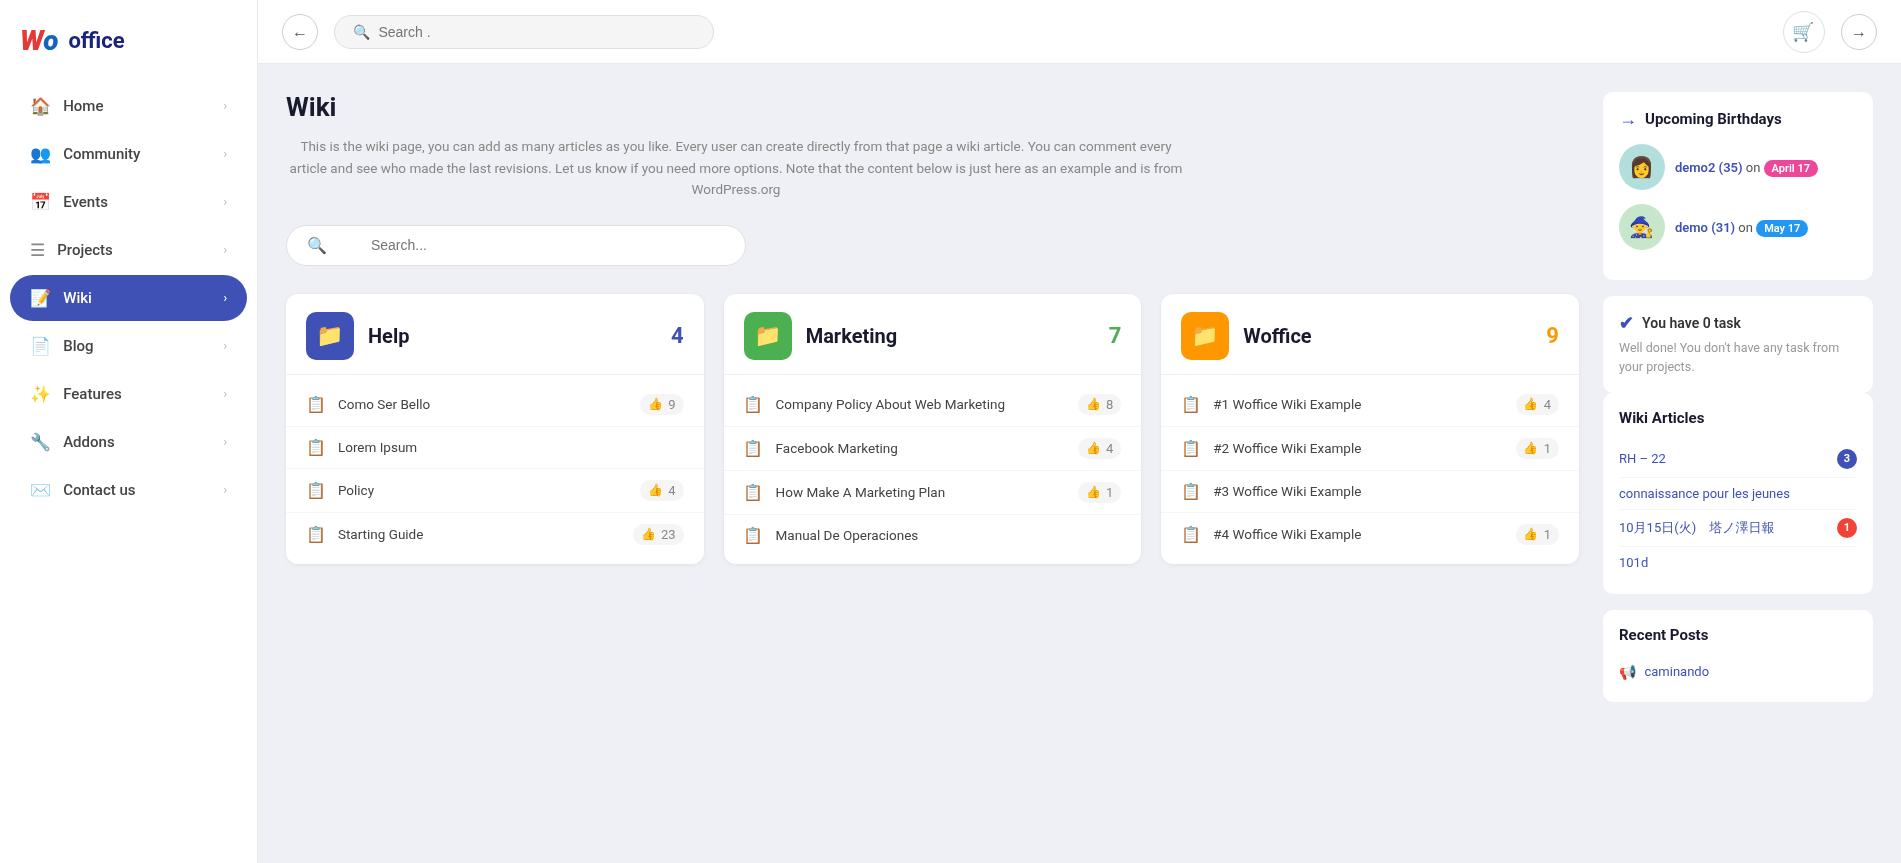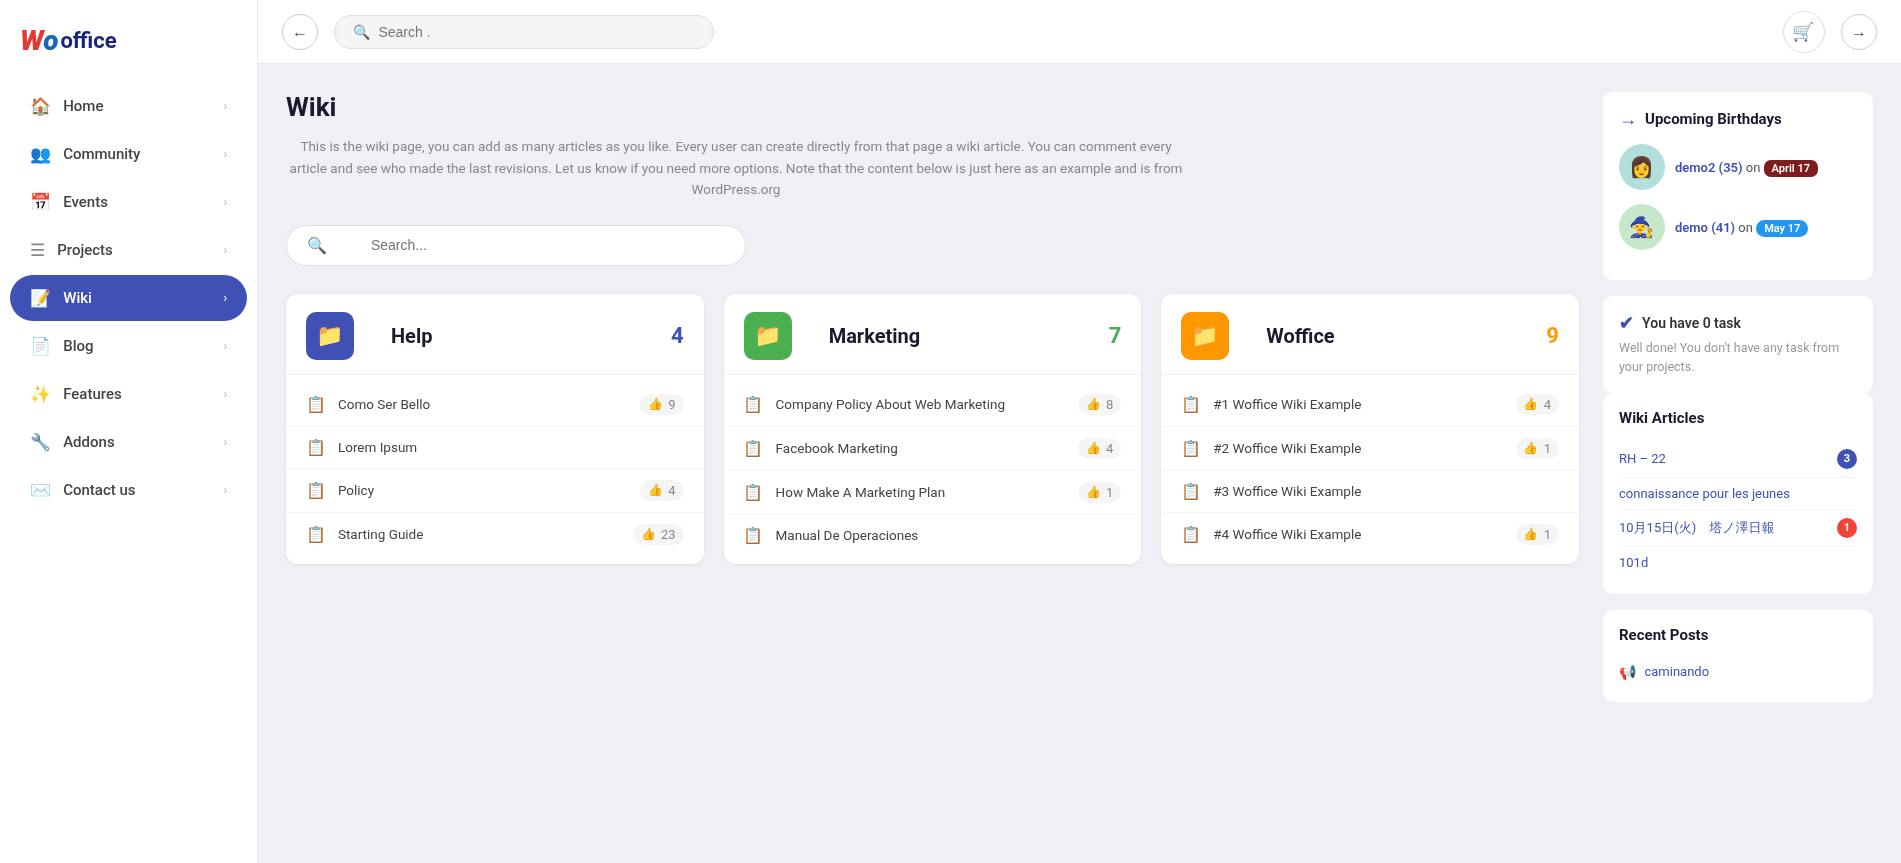--- a/index.html
+++ b/index.html
@@ -26,21 +26,21 @@
       font-size: 28px;
       font-weight: 900;
       color: #e53935;
       font-style: italic;
     }
     .logo-w span.blue { color: #1565c0; }
     .logo-text {
       font-size: 22px;
       font-weight: 700;
       color: #1a237e;
-      margin-left: 2px;
+      margin-left: 10px;
     }
     .sidebar-nav { flex: 1; }
     .sidebar-item {
       display: flex;
       align-items: center;
       justify-content: space-between;
       padding: 13px 20px;
       cursor: pointer;
       color: #444;
       font-size: 15px;
@@ -207,21 +207,20 @@
       color: #fff;
     }
     .card-folder-icon.blue { background: #3f51b5; }
     .card-folder-icon.green { background: #4caf50; }
     .card-folder-icon.orange { background: #ff9800; }
     .card-title {
       font-size: 20px;
       font-weight: 700;
       color: #1a1a2e;
       flex: 1;
-      margin-left: 23px;
     }
     .card-count {
       font-size: 22px;
       font-weight: 700;
     }
     .card-count.blue { color: #3f51b5; }
     .card-count.green { color: #4caf50; }
     .card-count.orange { color: #ff9800; }
 
     .card-items { padding: 8px 0; }
@@ -296,21 +295,21 @@
     .avatar.avatar2 { background: #c8e6c9; }
     .birthday-info { flex: 1; font-size: 13px; color: #555; }
     .birthday-name { color: #3f51b5; font-weight: 600; }
     .birthday-badge {
       font-size: 11px;
       font-weight: 600;
       padding: 2px 8px;
       border-radius: 10px;
       color: #fff;
     }
-    .birthday-badge.pink { background: #7f1d1d; border-radius: 7px; }
+    .birthday-badge.pink { background: #ec4899; }
     .birthday-badge.blue-b { background: #2196f3; }
 
     .task-section { margin-bottom: 0; }
     .task-check {
       display: flex;
       align-items: center;
       gap: 8px;
       font-size: 14px;
       font-weight: 600;
       color: #333;
@@ -585,21 +584,21 @@
         <div class="birthday-item">
     <div class="avatar avatar1">👩</div>
     <div class="birthday-info">
       <span class="birthday-name">demo2 (35)</span> on
       <span class="birthday-badge pink">April 17</span>
     </div>
   </div>
             <div class="birthday-item">
     <div class="avatar avatar2">🧙</div>
     <div class="birthday-info">
-      <span class="birthday-name">demo (41)</span> on
+      <span class="birthday-name">demo (31)</span> on
       <span class="birthday-badge blue-b">May 17</span>
     </div>
   </div>
           </div>
       </div>
 
       <div class="right-section task-section">
         <div class="task-check">
           <span class="check-circle">✔</span>
           <span>You have 0 task</span>

